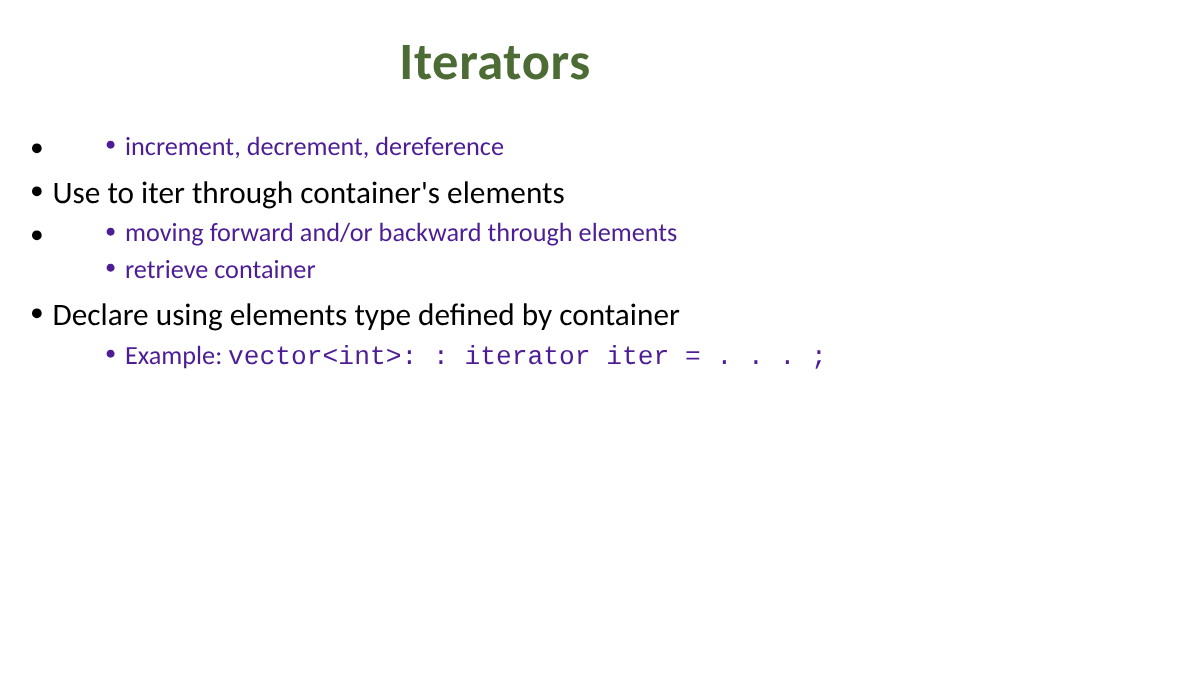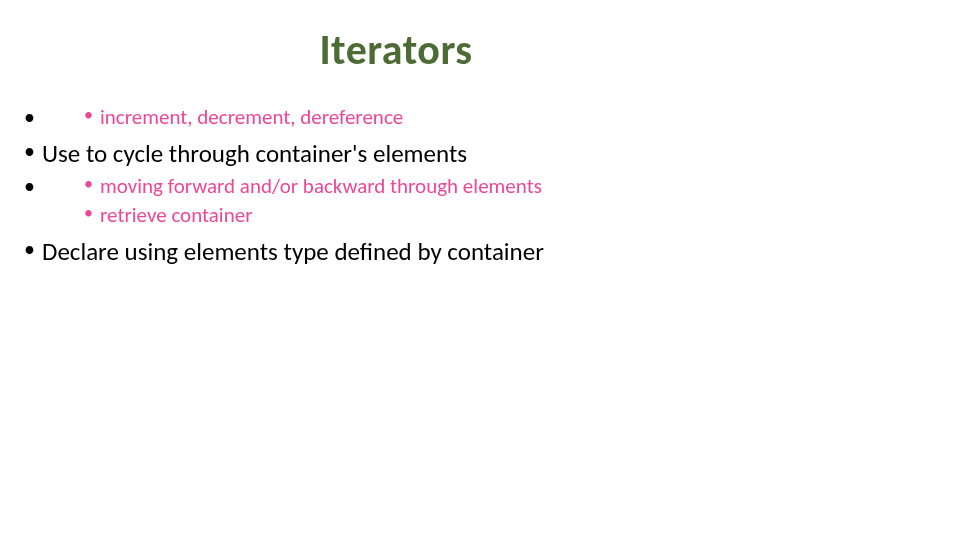--- a/index.html
+++ b/index.html
@@ -50,21 +50,21 @@
     margin: 2px 0 6px 0;
     padding: 0;
     list-style: none;
   }
   ul.sub > li {
     font-size: 21px;
     line-height: 1.35;
     margin: 0;
     padding-left: 58px;
     position: relative;
-    color: #ec4899;
+    color: #4c1d95;
   }
   ul.sub > li::before {
     content: "•";
     position: absolute;
     left: 42px;
     top: 0;
     font-size: 18px;
   }
   .mono {
     font-family: "Courier New", Courier, monospace;
@@ -82,33 +82,38 @@
 
     <li>
       <ul class="sub">
         <li>
           <span>increment, decrement, dereference</span>
         </li>
       </ul>
     </li>
 
     <li>
-      <span>Use to cycle through container's elements</span>
+      <span>Use to iter through container's elements</span>
     </li>
 
     <li>
       <ul class="sub">
         <li>
           <span>moving forward and/or backward through elements</span>
         </li>
         <li>
           <span>retrieve container</span>
         </li>
       </ul>
     </li>
 
     <li>
       <span>Declare using elements type defined by container</span>
+      <ul class="sub">
+        <li>
+          <span>Example: </span><span class="mono">vector&lt;int&gt;: : iterator iter = . . . ;</span>
+        </li>
+      </ul>
     </li>
 
   </ul>
 
 </div>
 
 </body></html>

